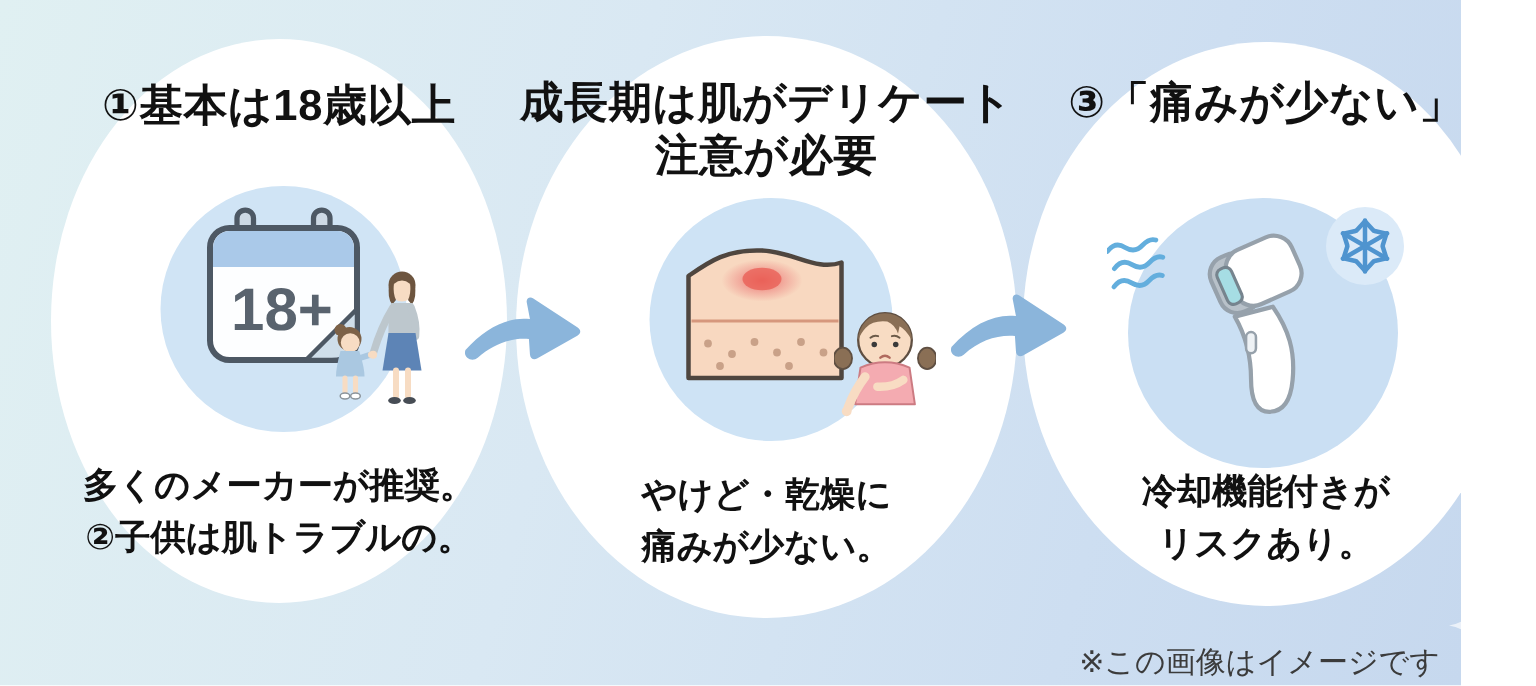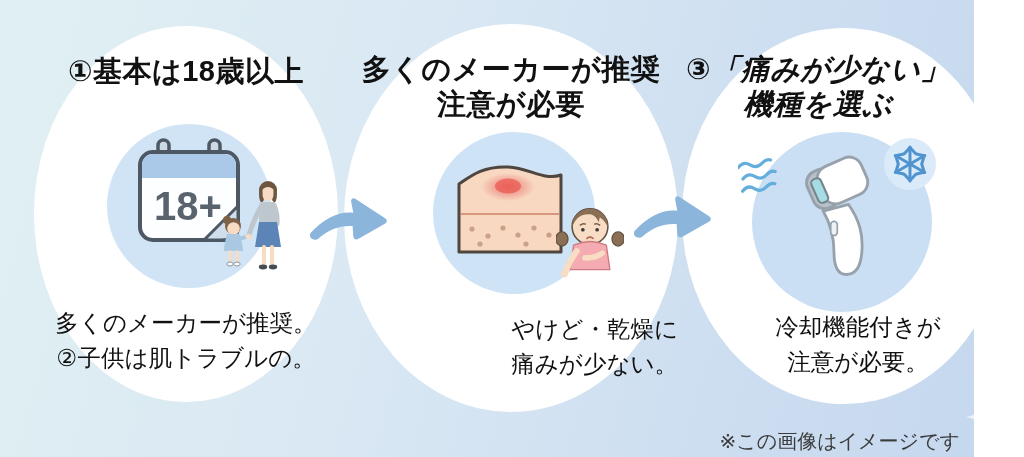--- a/index.html
+++ b/index.html
@@ -12,27 +12,27 @@
   .e3{left:682px;top:28px;width:324px;height:376px;}
   .circle{position:absolute;border-radius:50%;}
   .c1{left:107px;top:124px;width:164px;height:164px;background:#d0e4f5;}
   .c2{left:433px;top:132px;width:162px;height:162px;background:#cee3f5;}
   .c3{left:752px;top:132px;width:180px;height:180px;background:#cadff3;}
   .csnow{left:884px;top:138px;width:52px;height:52px;background:#dbeaf8;}
   .heading{position:absolute;margin:0;text-align:center;color:#111111;
     font-weight:800;font-size:29px;line-height:1.2;letter-spacing:0.5px;}
   .h1{left:34px;width:304px;top:54px;}
   .h2{left:344px;width:334px;top:52px;}
-  .h3{left:656px;width:324px;top:52px;font-style:italic;}
+  .h3{left:682px;width:324px;top:52px;}
   .heading span{display:block;}
   .desc{position:absolute;margin:0;text-align:center;color:#111111;
-    font-weight:400;font-size:23.5px;line-height:1.47;}
+    font-weight:700;font-size:23.5px;line-height:1.47;}
   .d1{left:24px;width:324px;top:306px;}
-  .d2{left:344px;width:334px;top:312px;text-align:right;}
-  .d3{left:696px;width:324px;top:310px;}
+  .d2{left:344px;width:334px;top:312px;}
+  .d3{left:682px;width:324px;top:310px;}
   .desc span{display:block;}
   .art{position:absolute;}
   .footer-note{position:absolute;right:14px;top:428px;margin:0;
     font-size:20px;font-weight:500;color:#3b3b3b;}
 </style>
 </head>
 <body>
 
 <div class="canvas">
 
@@ -42,39 +42,38 @@
 
   <div class="circle c1"></div>
   <div class="circle c2"></div>
   <div class="circle c3"></div>
   <div class="circle csnow"></div>
 
   <h2 class="heading h1">
     <span>①基本は18歳以上</span>
   </h2>
   <h2 class="heading h2">
-    <span>多くのメーカーが推奨</span>
+    <span>成長期は肌がデリケート</span>
     <span>注意が必要</span>
   </h2>
   <h2 class="heading h3">
     <span>③「痛みが少ない」</span>
-    <span>機種を選ぶ</span>
   </h2>
 
   <p class="desc d1">
     <span>多くのメーカーが推奨。</span>
     <span>②子供は肌トラブルの。</span>
   </p>
   <p class="desc d2">
     <span>やけど・乾燥に</span>
     <span>痛みが少ない。</span>
   </p>
   <p class="desc d3">
     <span>冷却機能付きが</span>
-    <span>注意が必要。</span>
+    <span>リスクあり。</span>
   </p>
 
   <svg class="art" style="left:306px;top:186px;" width="86" height="62" viewBox="0 0 100 72">
     <path d="M5,55 C21,37 39,29 55,31 L52.5,18 C52,14.8 55,13.2 57.6,15 L92,37.5
              C94.8,39.4 94.6,42.2 91.7,43.9 L60.5,61.5 C57.8,63 55.2,61.4 55,58.4
              L54.2,46.5 C40,45.5 27,50 14.5,61 C10.5,64.6 2.8,61.4 5,55 Z" fill="#8bb5db"></path>
   </svg>
   <svg class="art" style="left:630px;top:184px;" width="86" height="62" viewBox="0 0 100 72">
     <path d="M5,55 C21,37 39,29 55,31 L52.5,18 C52,14.8 55,13.2 57.6,15 L92,37.5
              C94.8,39.4 94.6,42.2 91.7,43.9 L60.5,61.5 C57.8,63 55.2,61.4 55,58.4

